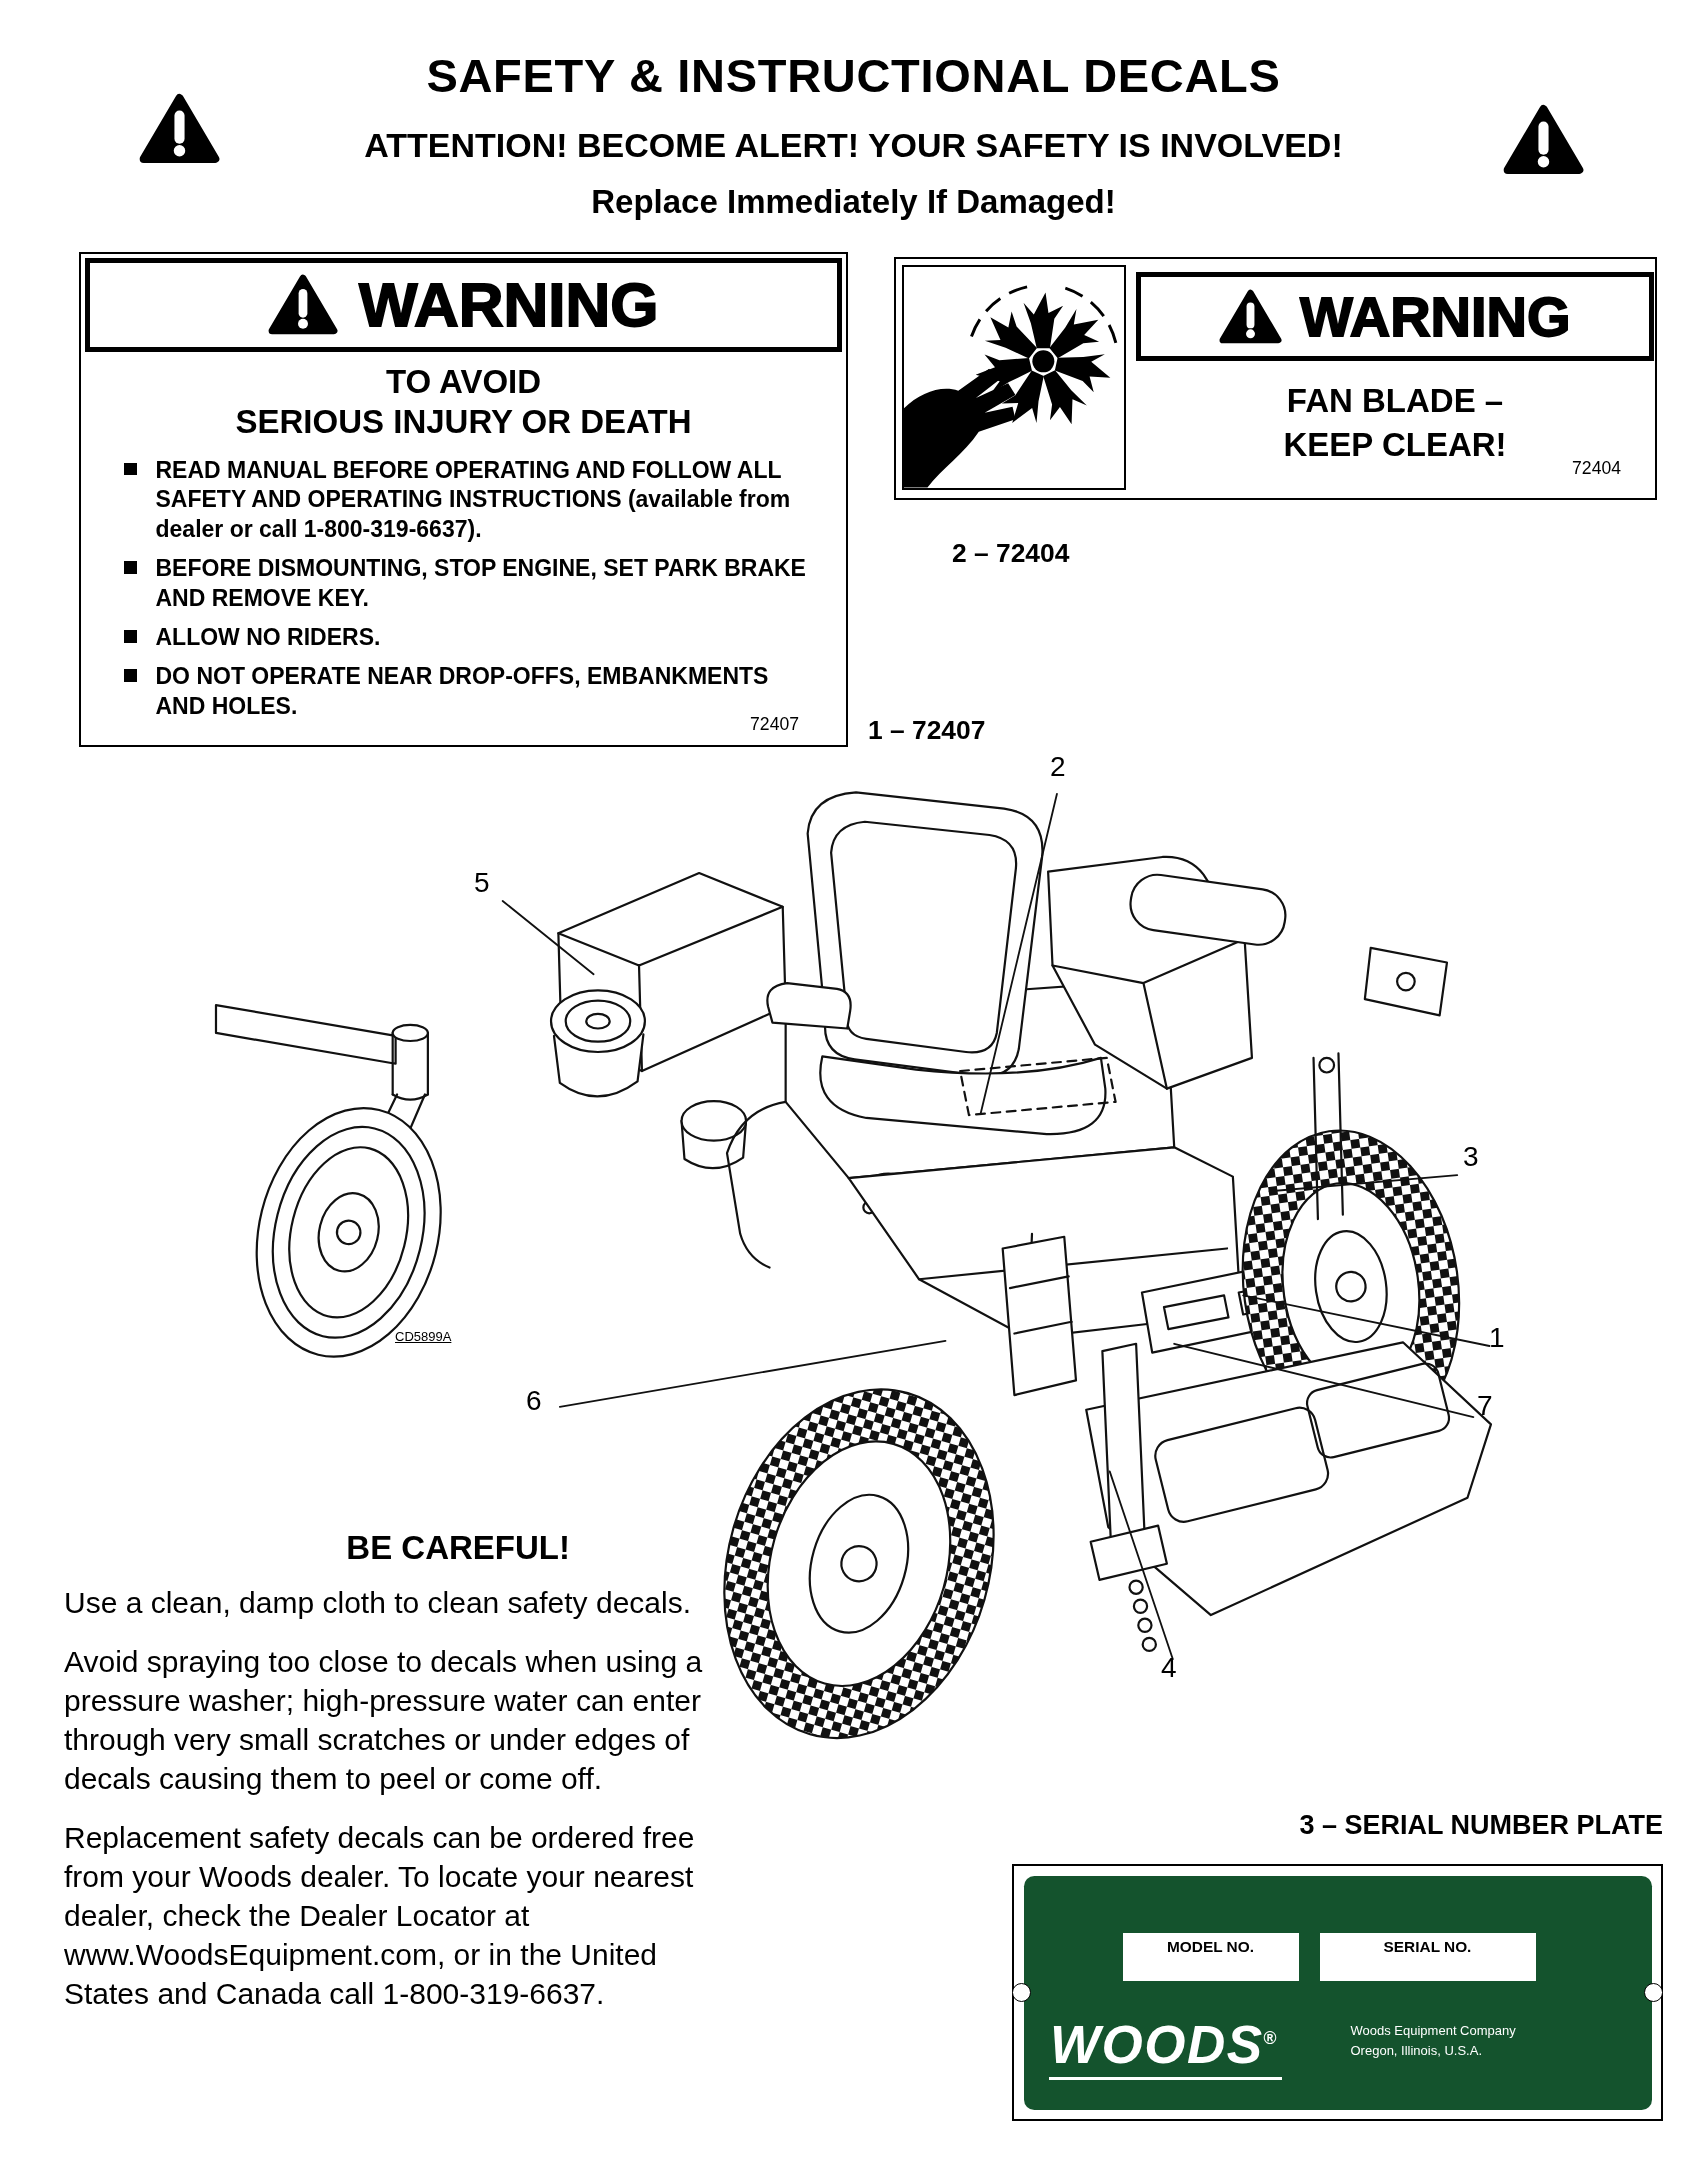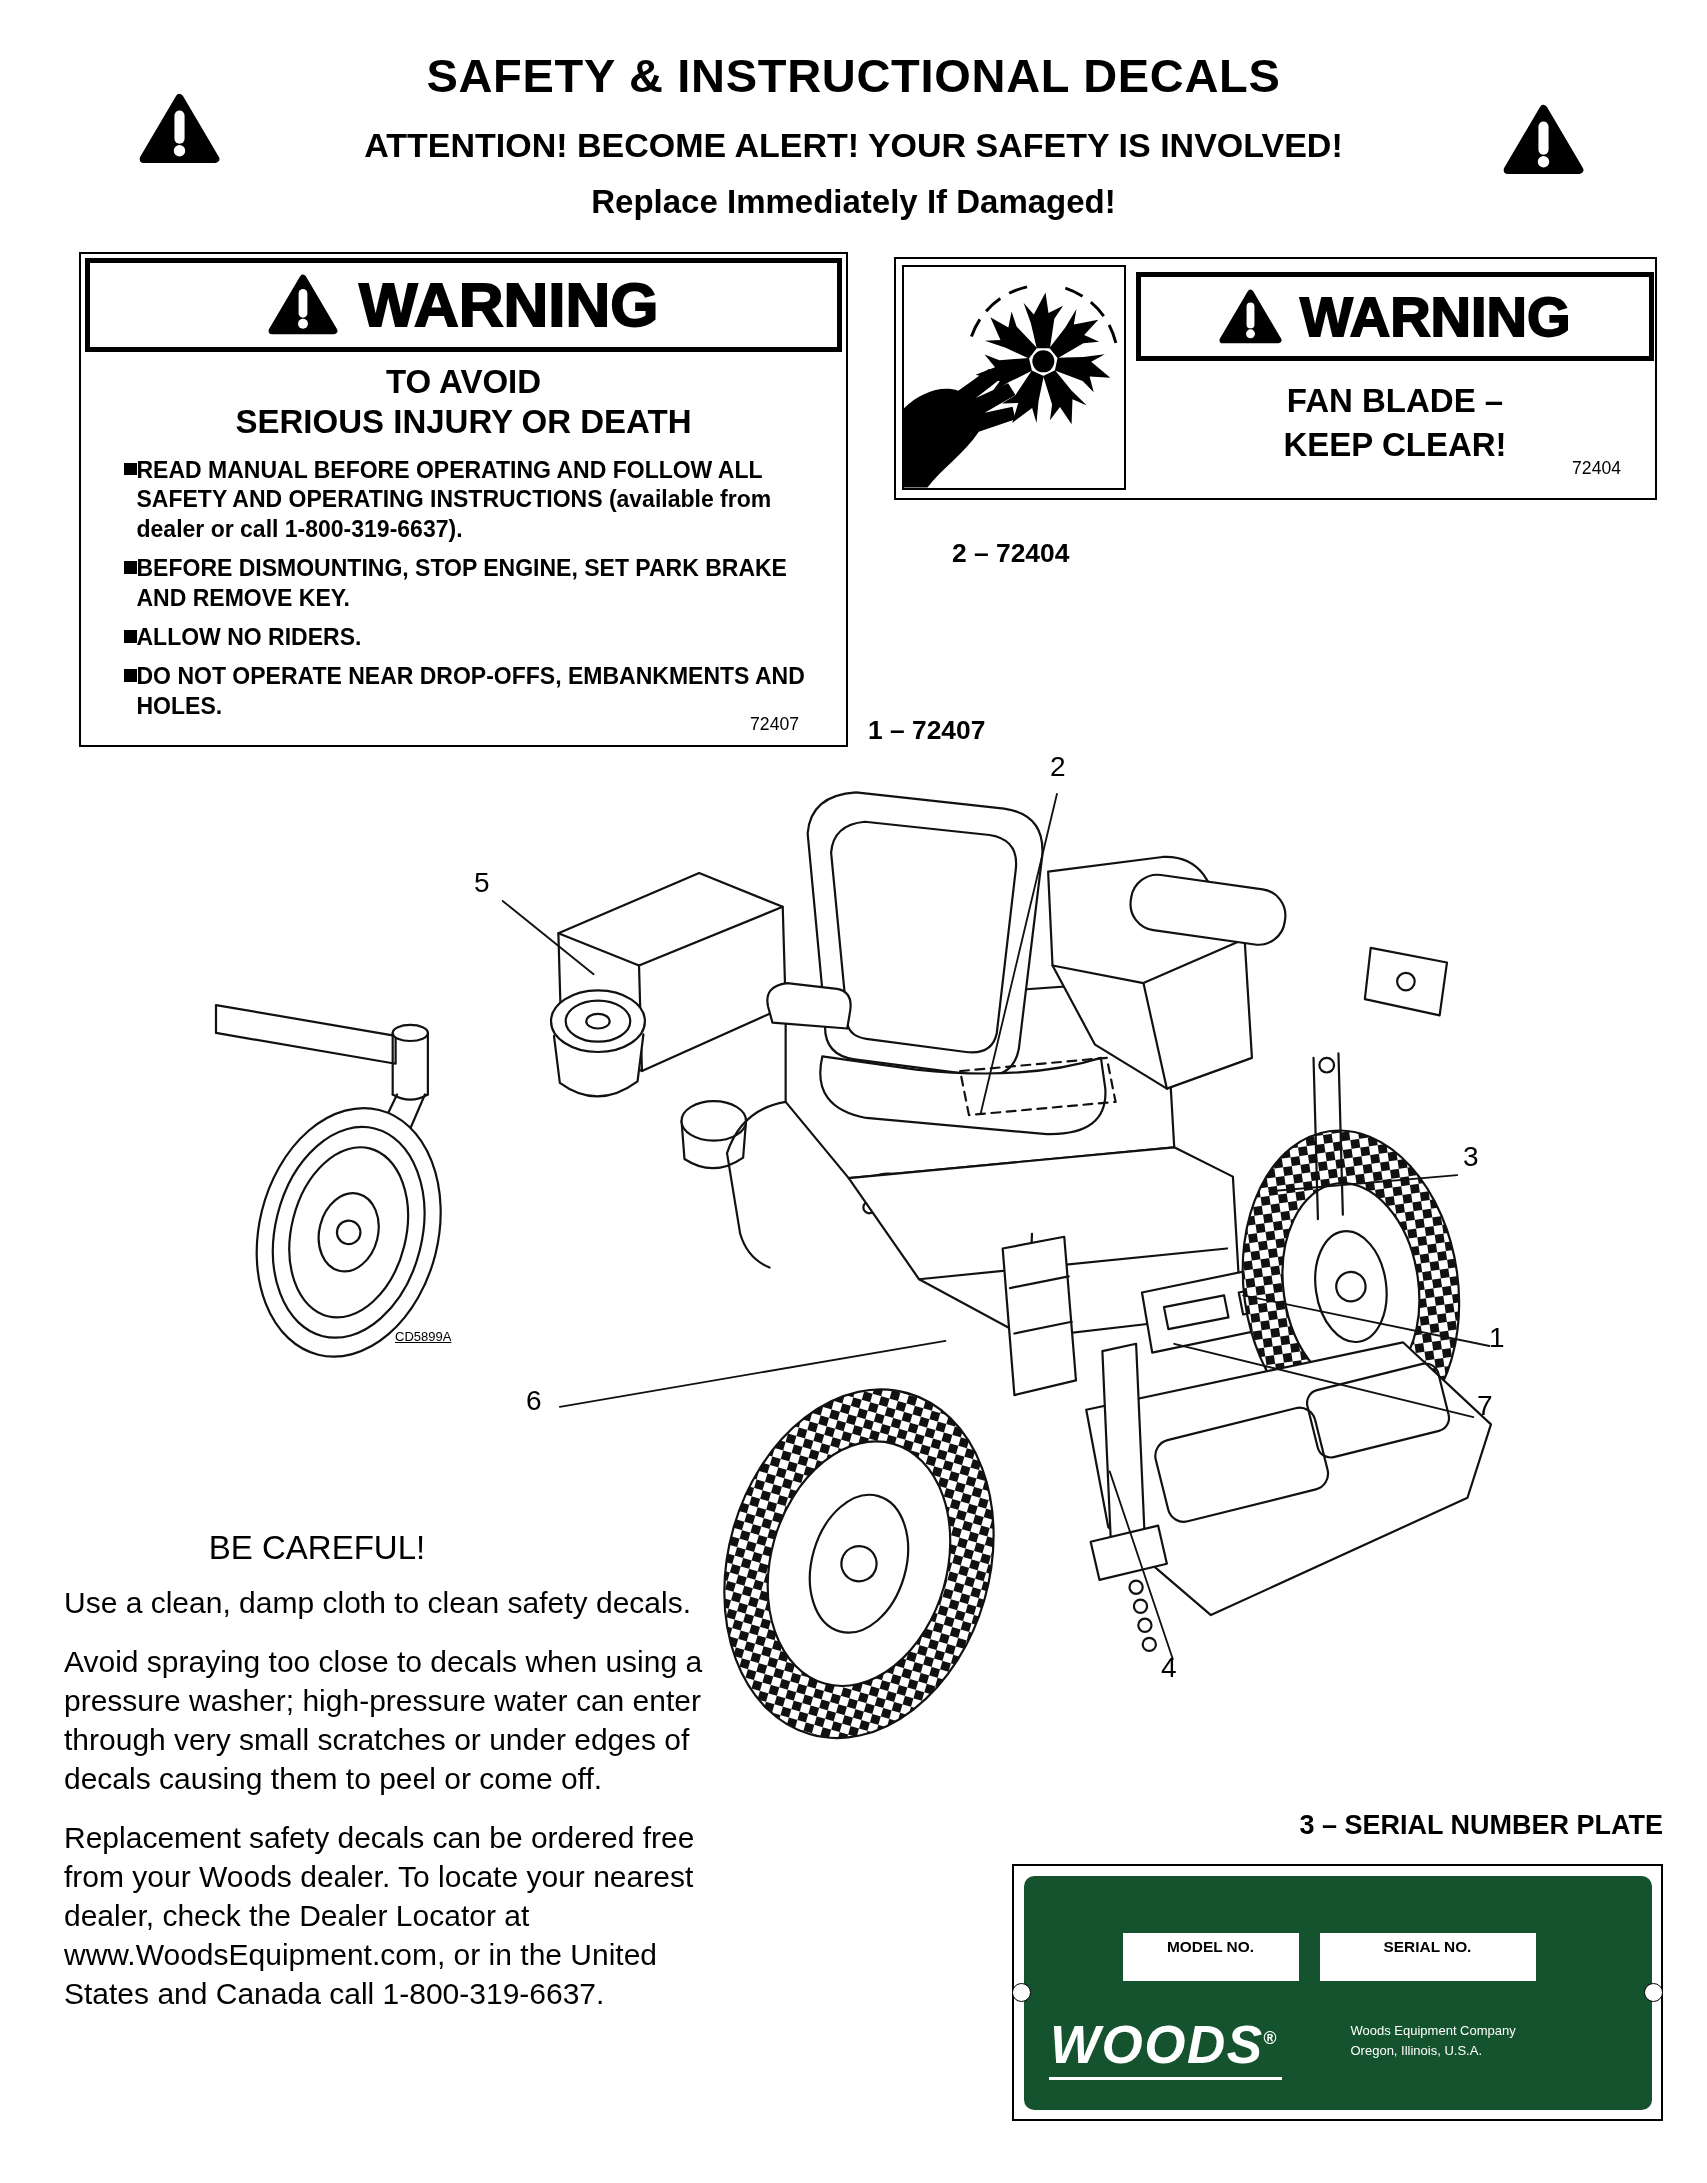--- a/index.html
+++ b/index.html
@@ -16,21 +16,21 @@
   .tri-header-right { top:103px; left:1503px; width:81px; height:73px; }
 
   
   .warn-box { top:252px; left:79px; width:769px; height:495px; border:2.9px solid #000; background:#fff; }
   .signal-band { display:flex; align-items:center; justify-content:center; gap:20.5px;
                  border:5.9px solid #000; margin:3.7px; height:94px; }
   .signal-band svg { width:70px; height:63px; }
   .signal-word { font-size:62px; font-weight:bold; -webkit-text-stroke:1.8px #000; letter-spacing:0; }
   .avoid { margin-top:10.3px; text-align:center; font-size:33px; font-weight:bold; line-height:1.22; }
   .bullets { margin:13.2px 34px 0 43px; list-style:none; }
-  .bullets li { display:flex; margin-bottom:9.5px; }
+  .bullets li { display:flex; gap:19px; margin-bottom:9.5px; }
   .bullet-marker { flex:0 0 12.5px; width:12.5px; height:12.5px; background:#000; margin-top:7.3px; }
   .bullet-text { font-size:23px; font-weight:bold; line-height:1.29; }
   .part-no { position:absolute; font-size:17.6px; }
   .warn-box .part-no { right:47px; bottom:10.3px; }
   .caption { font-size:26.4px; font-weight:bold;margin-top:20px; }
   .cap-72407 { top:695px; left:868px; }
   .cap-72404 { top:518px; left:952px; }
 
   
   .fan-decal { top:257px; left:894px; width:763px; height:243px; border:2.2px solid #000; background:#fff; }
@@ -44,21 +44,21 @@
   .fan-msg-1 { top:123px; }
   .fan-msg-2 { top:167px; }
   .fan-decal .part-no { right:34px; bottom:19px; }
 
   
   .mower-svg { top:763px; left:183px; width:1371px; height:1012px; }
   .callout { font-size:28px; }
   .drawing-code { font-size:13px;text-decoration:underline; }
 
   
-  .care-title { top:1529px; left:64px; width:506px; text-align:center; font-size:33px; font-weight:normal; }
+  .care-title { top:1529px; left:64px; width:506px; text-align:right; font-size:33px; font-weight:bold; }
   .care-paragraphs { top:1583px; left:64px; width:664px; }
   .care-paragraphs p { font-size:30px; line-height:1.3; margin-bottom:20px; }
 
   
   .plate-caption { top:1810px; left:1012px; width:651px; text-align:right; font-size:27px; font-weight:bold; }
   .plate { top:1864px; left:1012px; width:651px; height:257px; border:2.2px solid #000; background:#fff; padding:9.5px; }
   .plate-inner { position:relative; width:100%; height:100%; background:#14532d; border-radius:10.3px; }
   .plate-box { position:absolute; top:57px; height:48px; background:#fff; text-align:center;
                padding-top:5.9px; font-size:15.4px; font-weight:bold; }
   .box-model  { left:99px; width:176px; }

